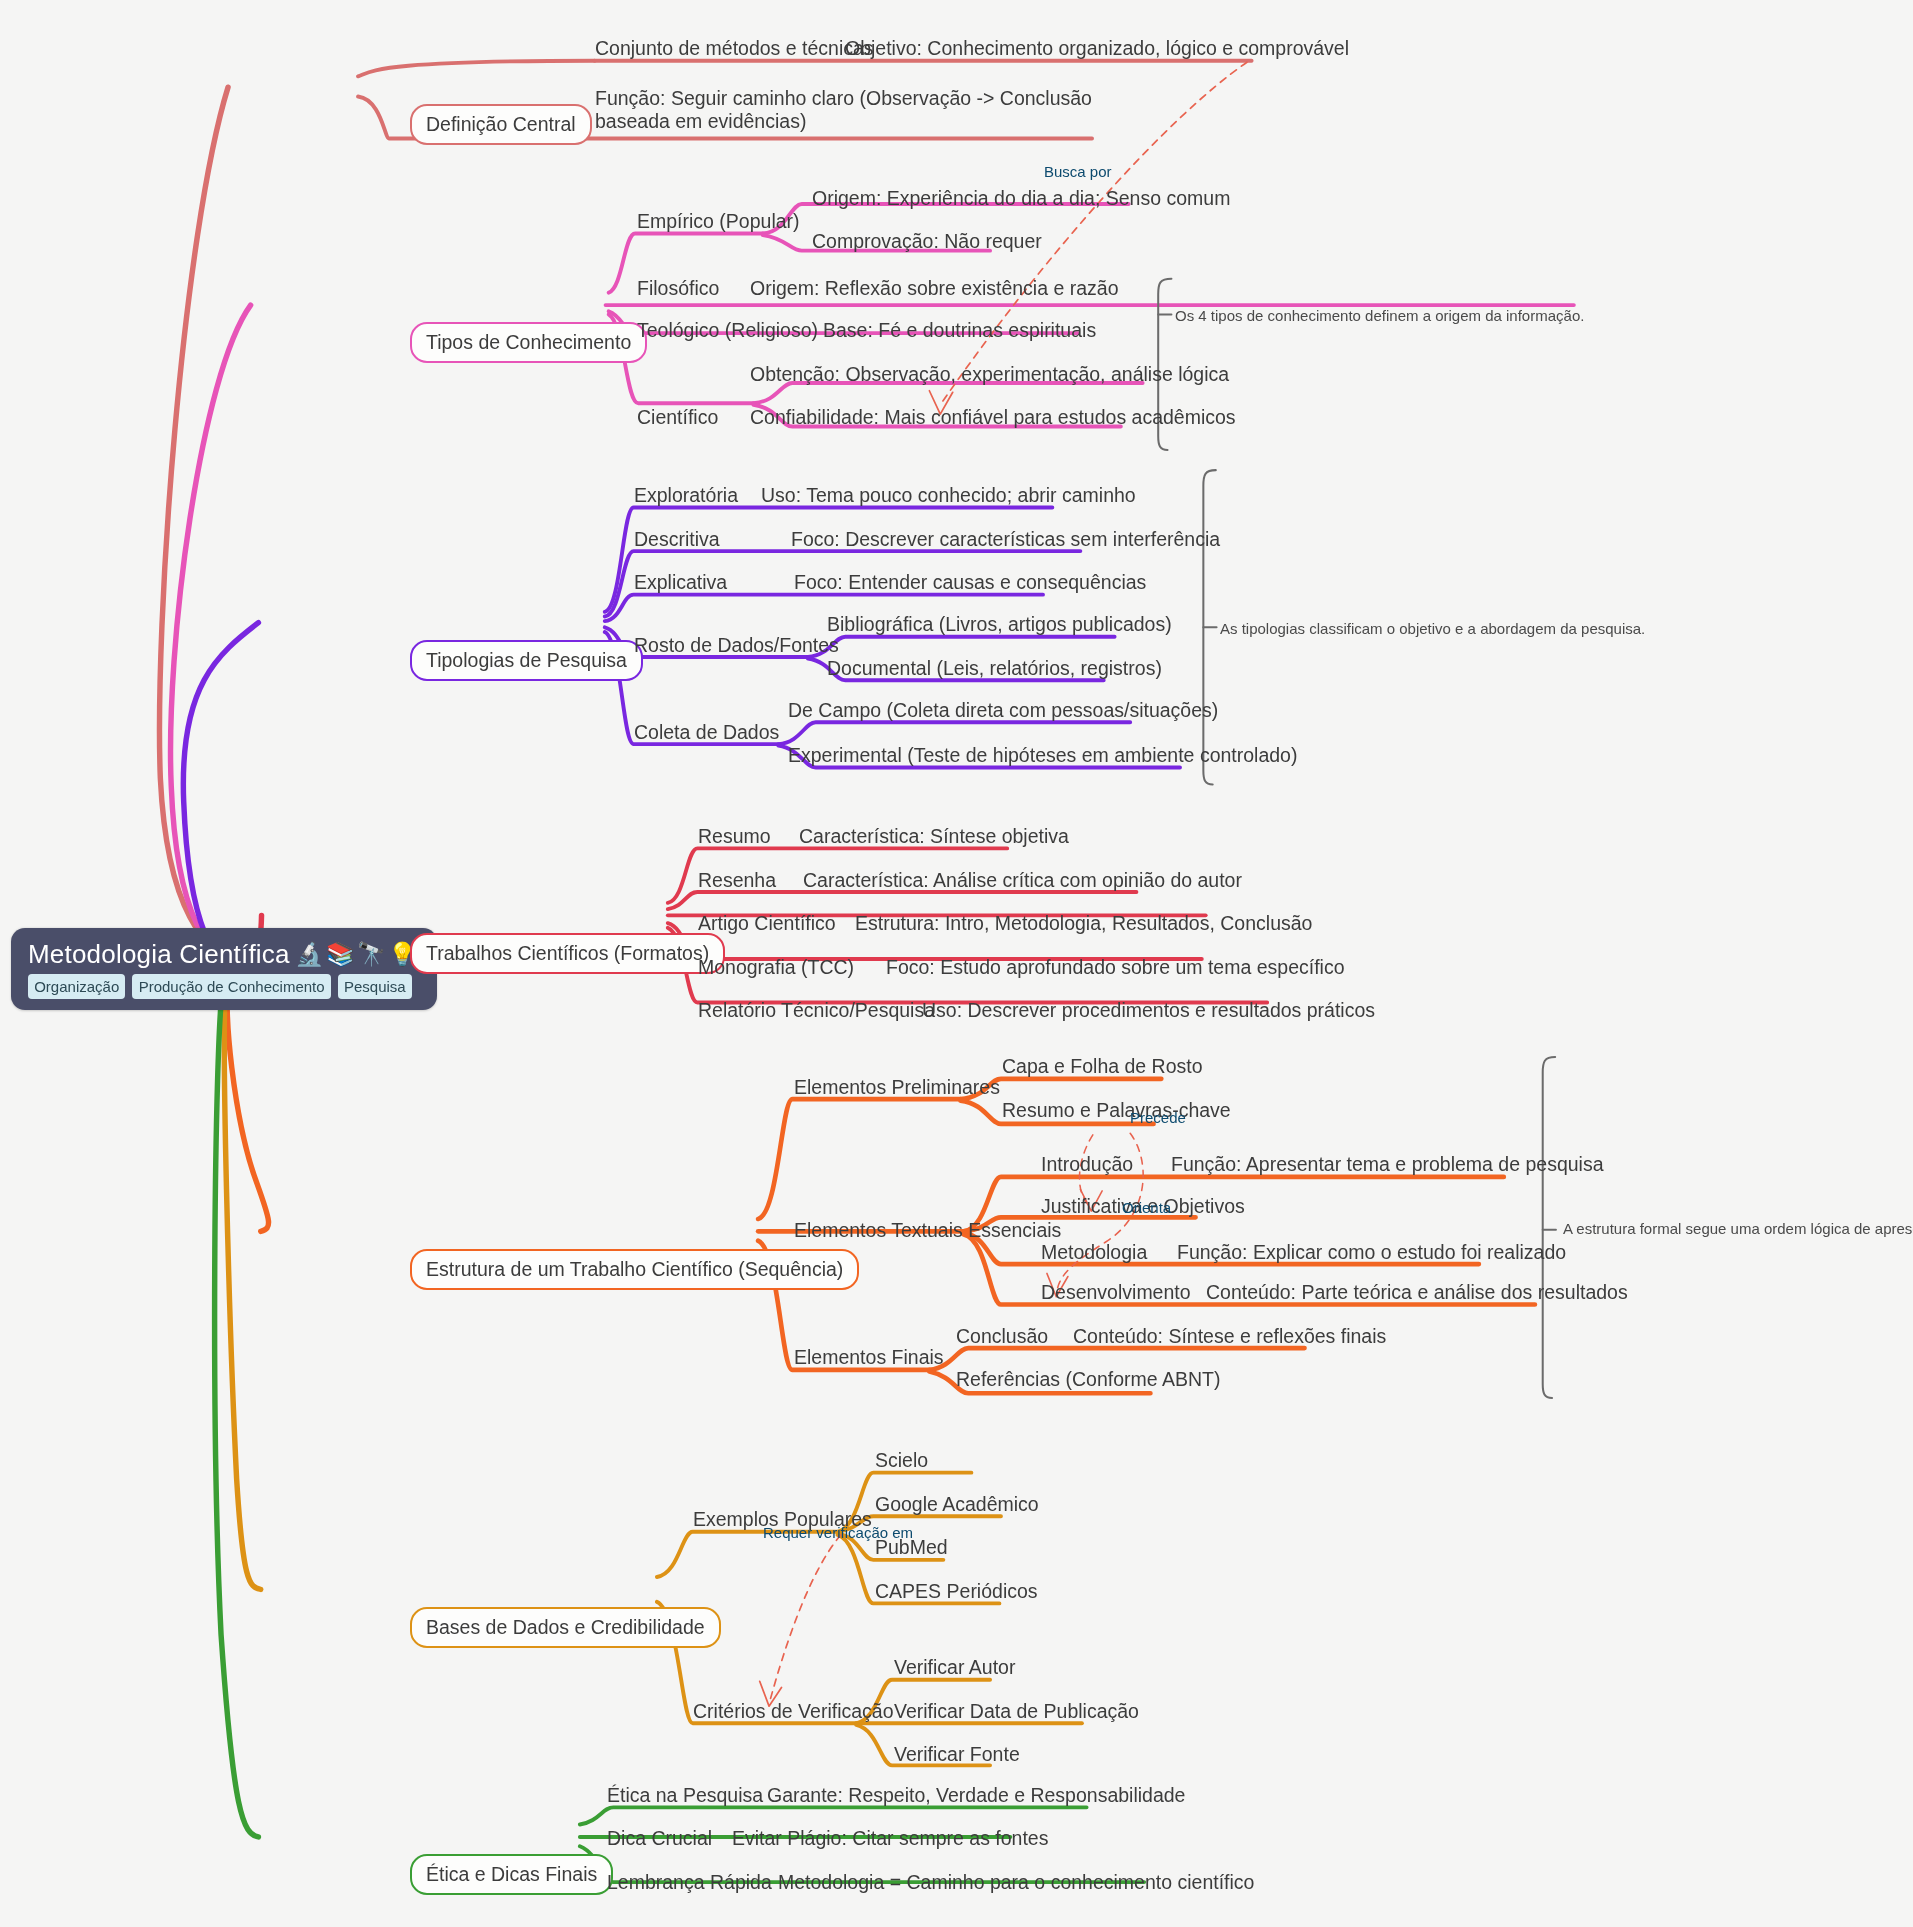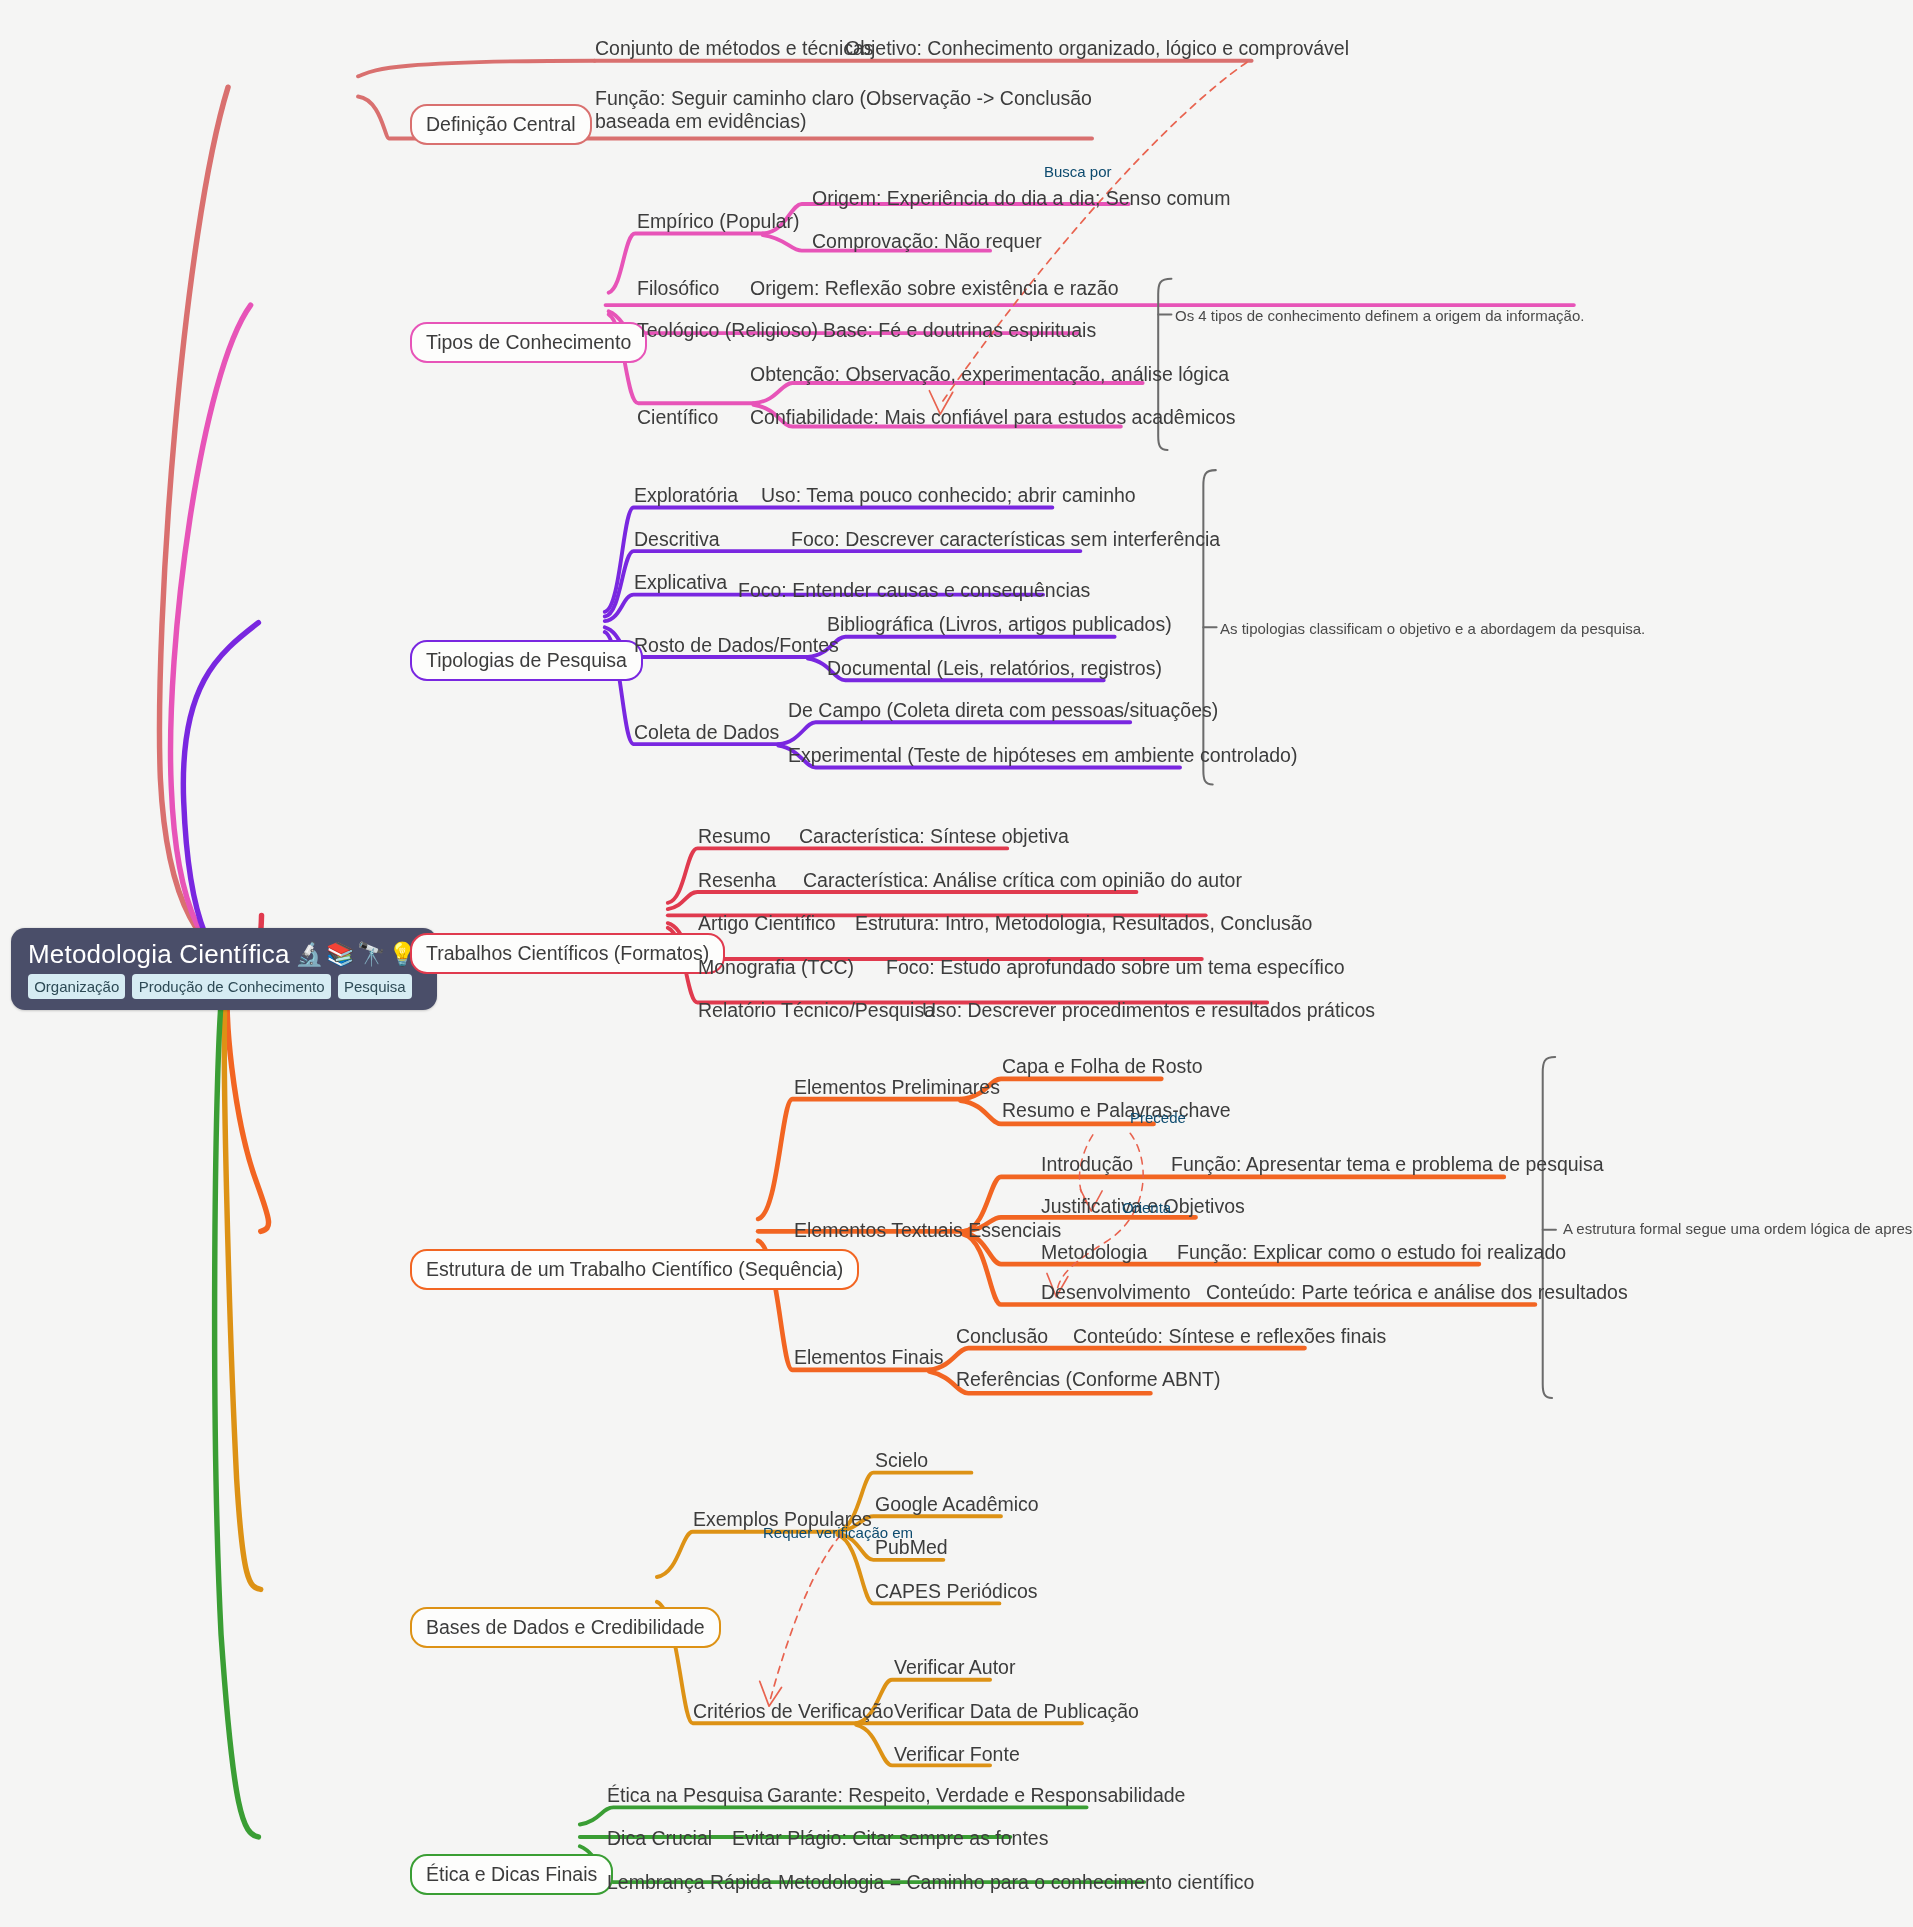--- a/index.html
+++ b/index.html
@@ -195,21 +195,21 @@
   <div class="node" style="left:750px;top:363px;">Obtenção: Observação, experimentação, análise lógica</div>
   <div class="node" style="left:750px;top:406px;">Confiabilidade: Mais confiável para estudos acadêmicos</div>
   <div class="annot" style="left:1175px;top:307px;">Os 4 tipos de conhecimento definem a origem da informação.</div>
 
   <div class="node1" style="left:410px;top:604px;border-color:#7927e0;">Tipologias de Pesquisa</div>
   <div class="node" style="left:634px;top:484px;">Exploratória</div>
   <div class="node" style="left:761px;top:484px;">Uso: Tema pouco conhecido; abrir caminho</div>
   <div class="node" style="left:634px;top:528px;">Descritiva</div>
   <div class="node" style="left:791px;top:528px;text-align:center;">Foco: Descrever características sem interferência</div>
   <div class="node" style="left:634px;top:571px;">Explicativa</div>
-  <div class="node" style="left:738px;top:571px;margin-top:8px;">Foco: Entender causas e consequências</div>
+  <div class="node" style="left:794px;top:571px;">Foco: Entender causas e consequências</div>
   <div class="node" style="left:634px;top:634px;">Rosto de Dados/Fontes</div>
   <div class="node" style="left:827px;top:613px;">Bibliográfica (Livros, artigos publicados)</div>
   <div class="node" style="left:827px;top:657px;">Documental (Leis, relatórios, registros)</div>
   <div class="node" style="left:634px;top:721px;">Coleta de Dados</div>
   <div class="node" style="left:788px;top:699px;">De Campo (Coleta direta com pessoas/situações)</div>
   <div class="node" style="left:788px;top:744px;">Experimental (Teste de hipóteses em ambiente controlado)</div>
   <div class="annot" style="left:1220px;top:620px;">As tipologias classificam o objetivo e a abordagem da pesquisa.</div>
 
   <div class="node1" style="left:410px;top:897px;border-color:#e03a4e;">Trabalhos Científicos (Formatos)</div>
   <div class="node" style="left:698px;top:825px;">Resumo</div>

